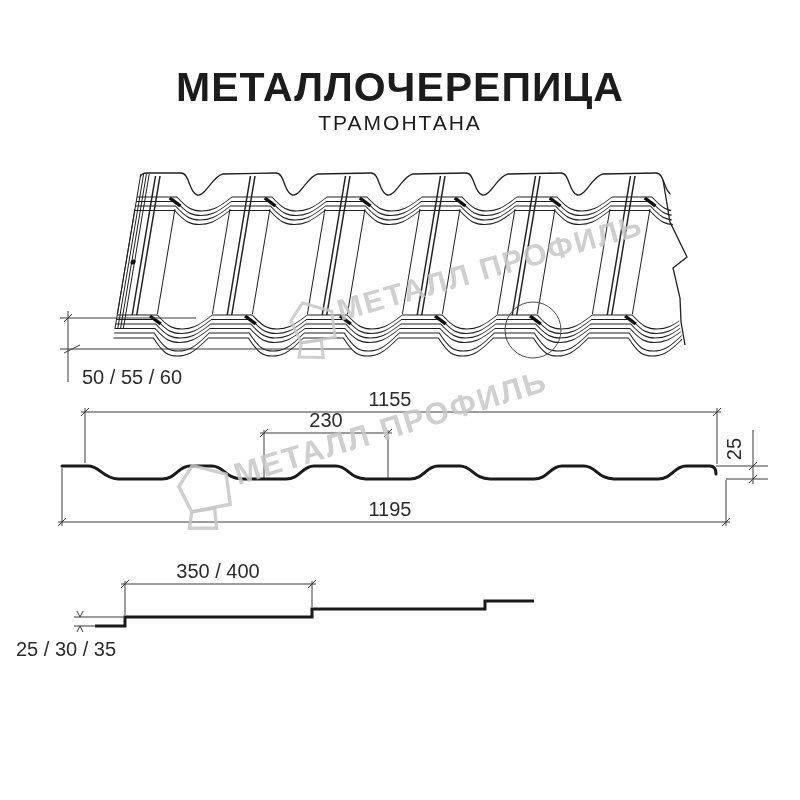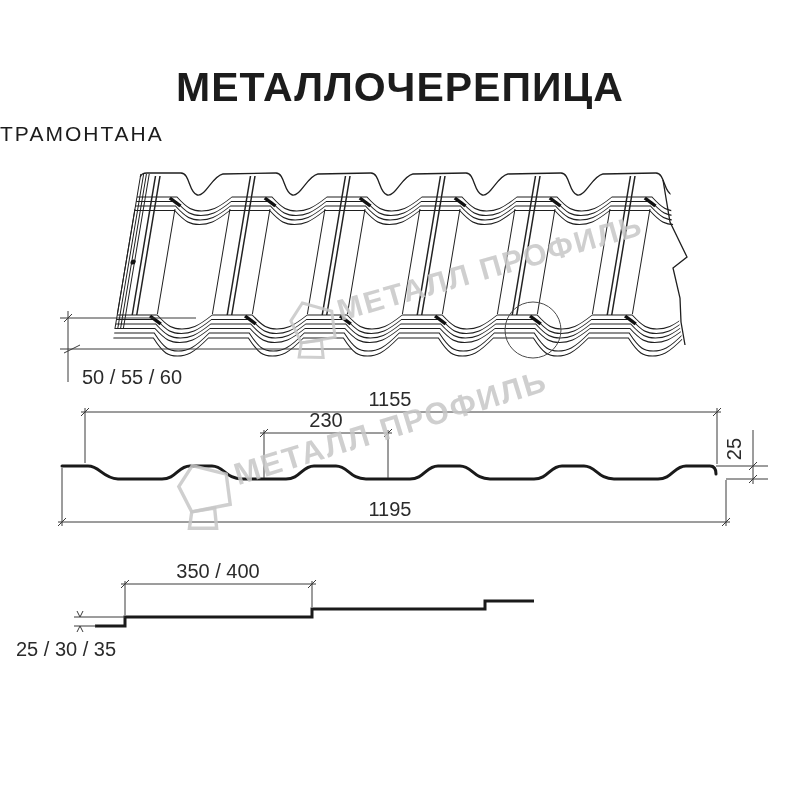--- a/index.html
+++ b/index.html
@@ -1,21 +1,21 @@
 <!DOCTYPE html>
 <html><head>
 <meta charset="utf-8">
 <style>
   html,body{margin:0;padding:0;}
   body{width:800px;height:800px;background:#ffffff;position:relative;overflow:hidden;
        font-family:"Liberation Sans", sans-serif;}
   .stage{position:absolute;left:0;top:0;width:800px;height:800px;}
   .title{position:absolute;left:0;top:64px;width:800px;text-align:center;
          font-size:41px;font-weight:800;letter-spacing:1px;color:#1c1c1c;}
-  .subtitle{position:absolute;left:0;top:122px;width:800px;
+  .subtitle{position:absolute;left:0;top:111px;width:800px;text-align:center;
          font-size:21px;font-weight:500;letter-spacing:2px;color:#1c1c1c;}
   svg{position:absolute;left:0;top:0;}
   .dimtxt{font-family:"Liberation Sans",sans-serif;font-size:20px;fill:#2b2b2b;}
   .wmtxt{font-family:"Liberation Sans",sans-serif;font-weight:bold;font-size:30px;letter-spacing:2px;}
 </style>
 </head>
 <body>
 
 <div class="stage">
   <div class="title">МЕТАЛЛОЧЕРЕПИЦА</div>

